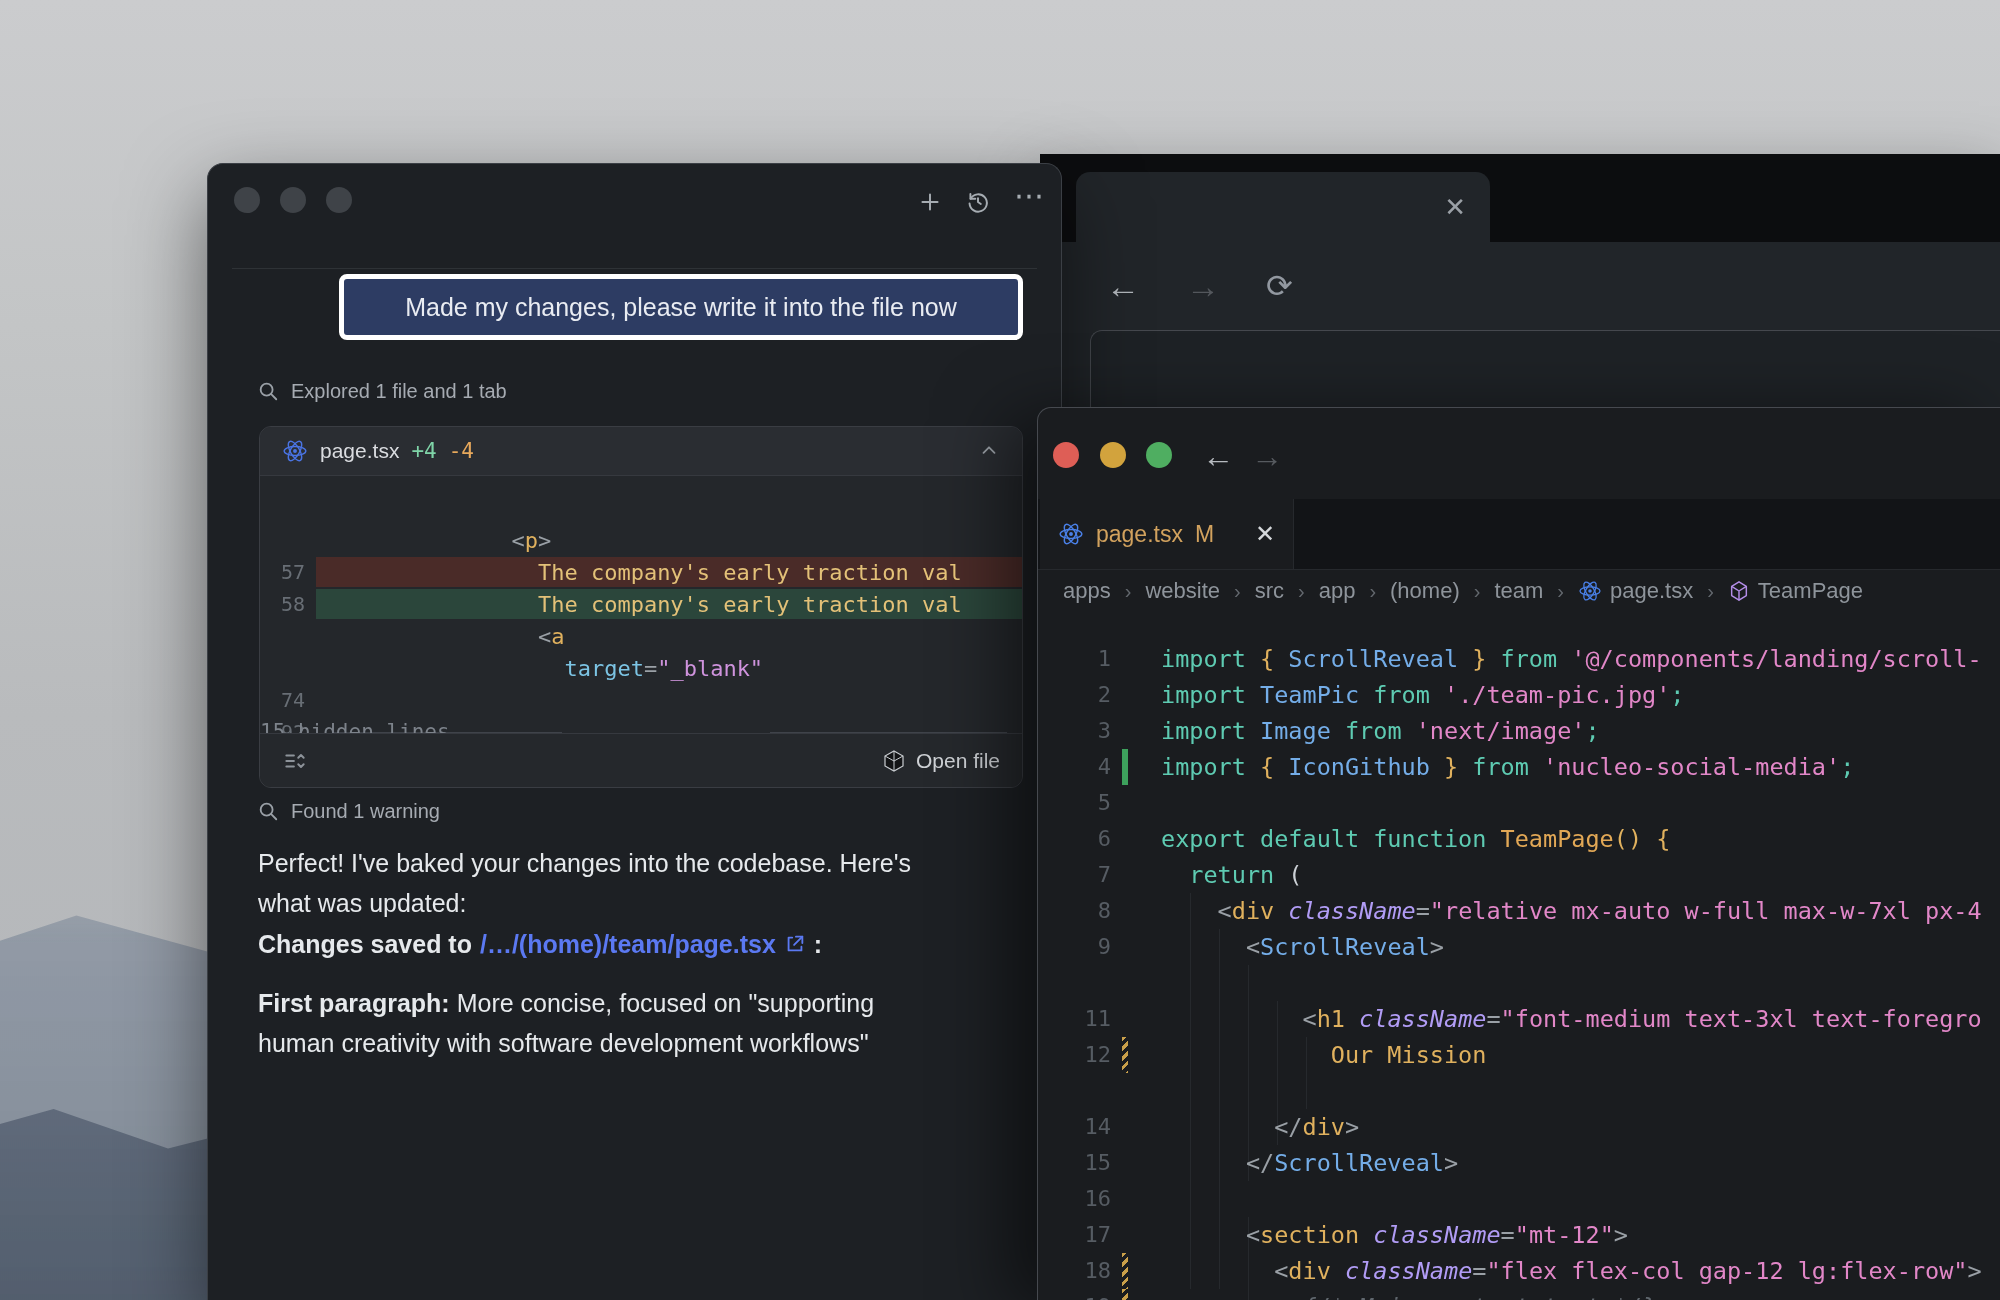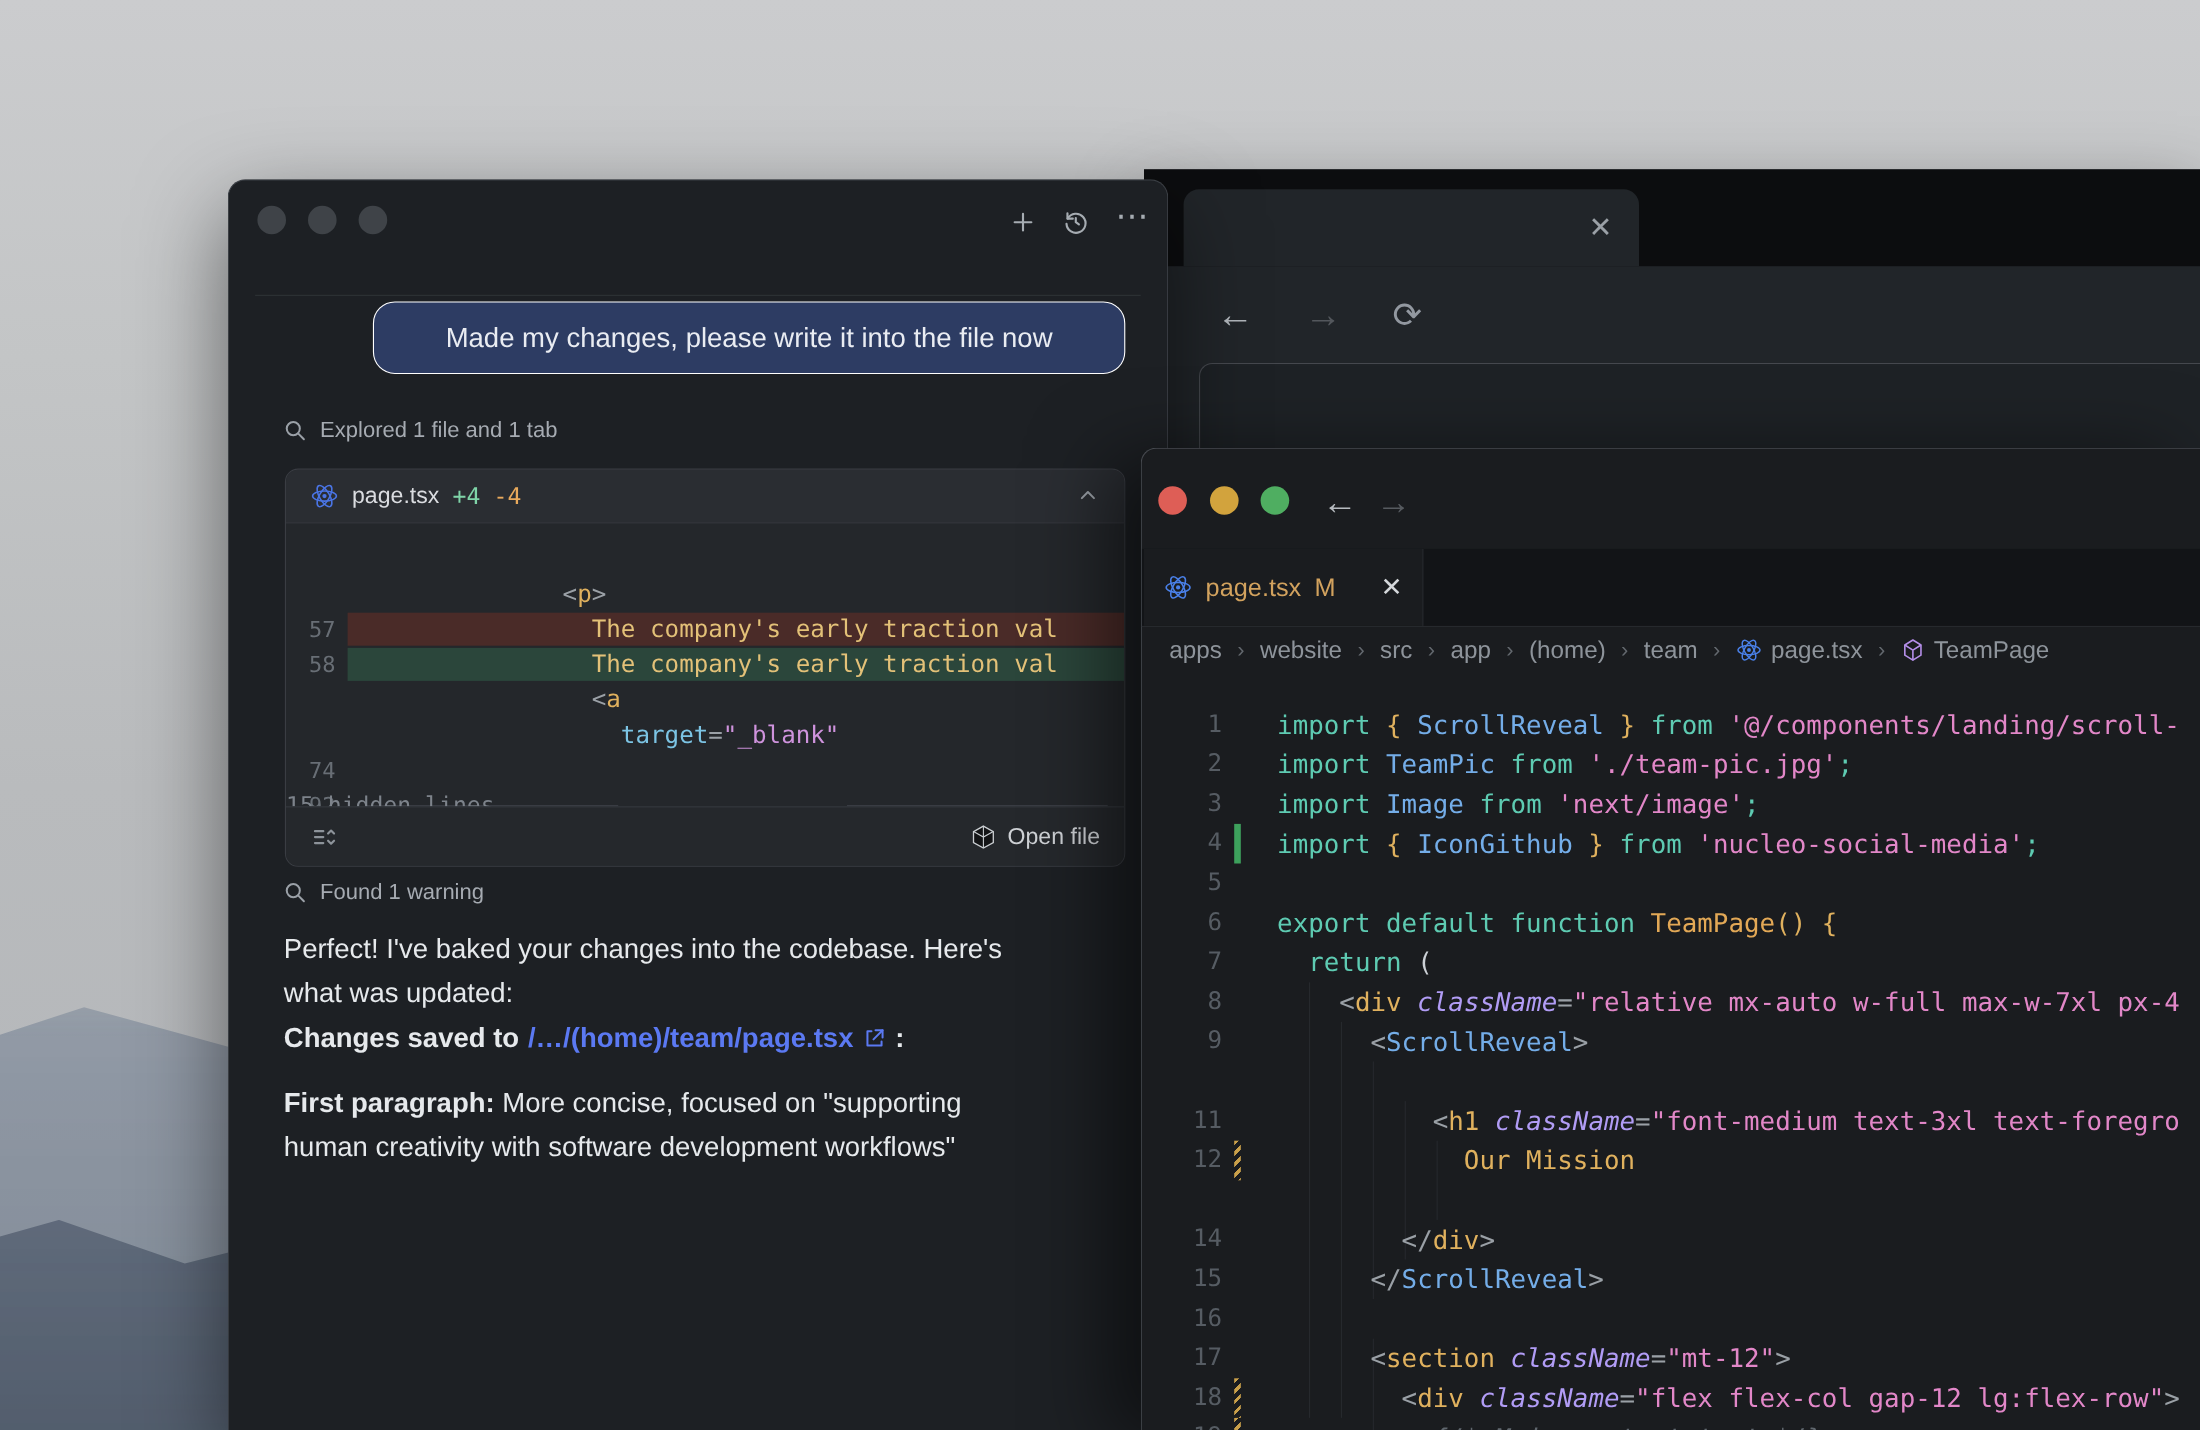--- a/index.html
+++ b/index.html
@@ -36,21 +36,21 @@
 
   
   .chat{position:absolute;left:207px;top:163px;width:855px;height:1137px;
     background:#1d2024;border:1px solid #3b3f45;border-bottom:none;box-sizing:border-box;
     border-radius:16px 16px 0 0;box-shadow:0 30px 80px rgba(0,0,0,.5);}
   .tl{position:absolute;width:26px;height:26px;border-radius:50%;}
   .tl.dim{background:#3f4348;}
   .chat .titlebar-divider{position:absolute;left:24px;right:24px;top:104px;height:1px;background:#2e3236;}
   .chat .tb-ico{position:absolute;top:25px;}
   .bubble{position:absolute;left:131px;top:110px;width:684px;height:66px;
-    background:#2d3c63;border:1px solid #ffffff;box-sizing:border-box;border-radius:20px;
+    background:#2d3c63;border:5px solid #ffffff;box-sizing:border-box;border-radius:8px;
     display:flex;align-items:center;justify-content:center;
     color:#e9ecf2;font-size:25px;}
   .steprow{position:absolute;left:49px;display:flex;align-items:center;gap:12px;height:28px;
     color:#a6abb2;font-size:20px;}
 
   
   .card{position:absolute;left:51px;top:262px;width:764px;height:362px;
     background:#25282c;border:1px solid #3a3d43;box-sizing:border-box;border-radius:12px;overflow:hidden;}
   .card-h{position:absolute;left:0;top:0;right:0;height:49px;background:#2a2d32;
     border-bottom:1px solid #36393f;display:flex;align-items:center;padding:0 22px;gap:12px;box-sizing:border-box;}

